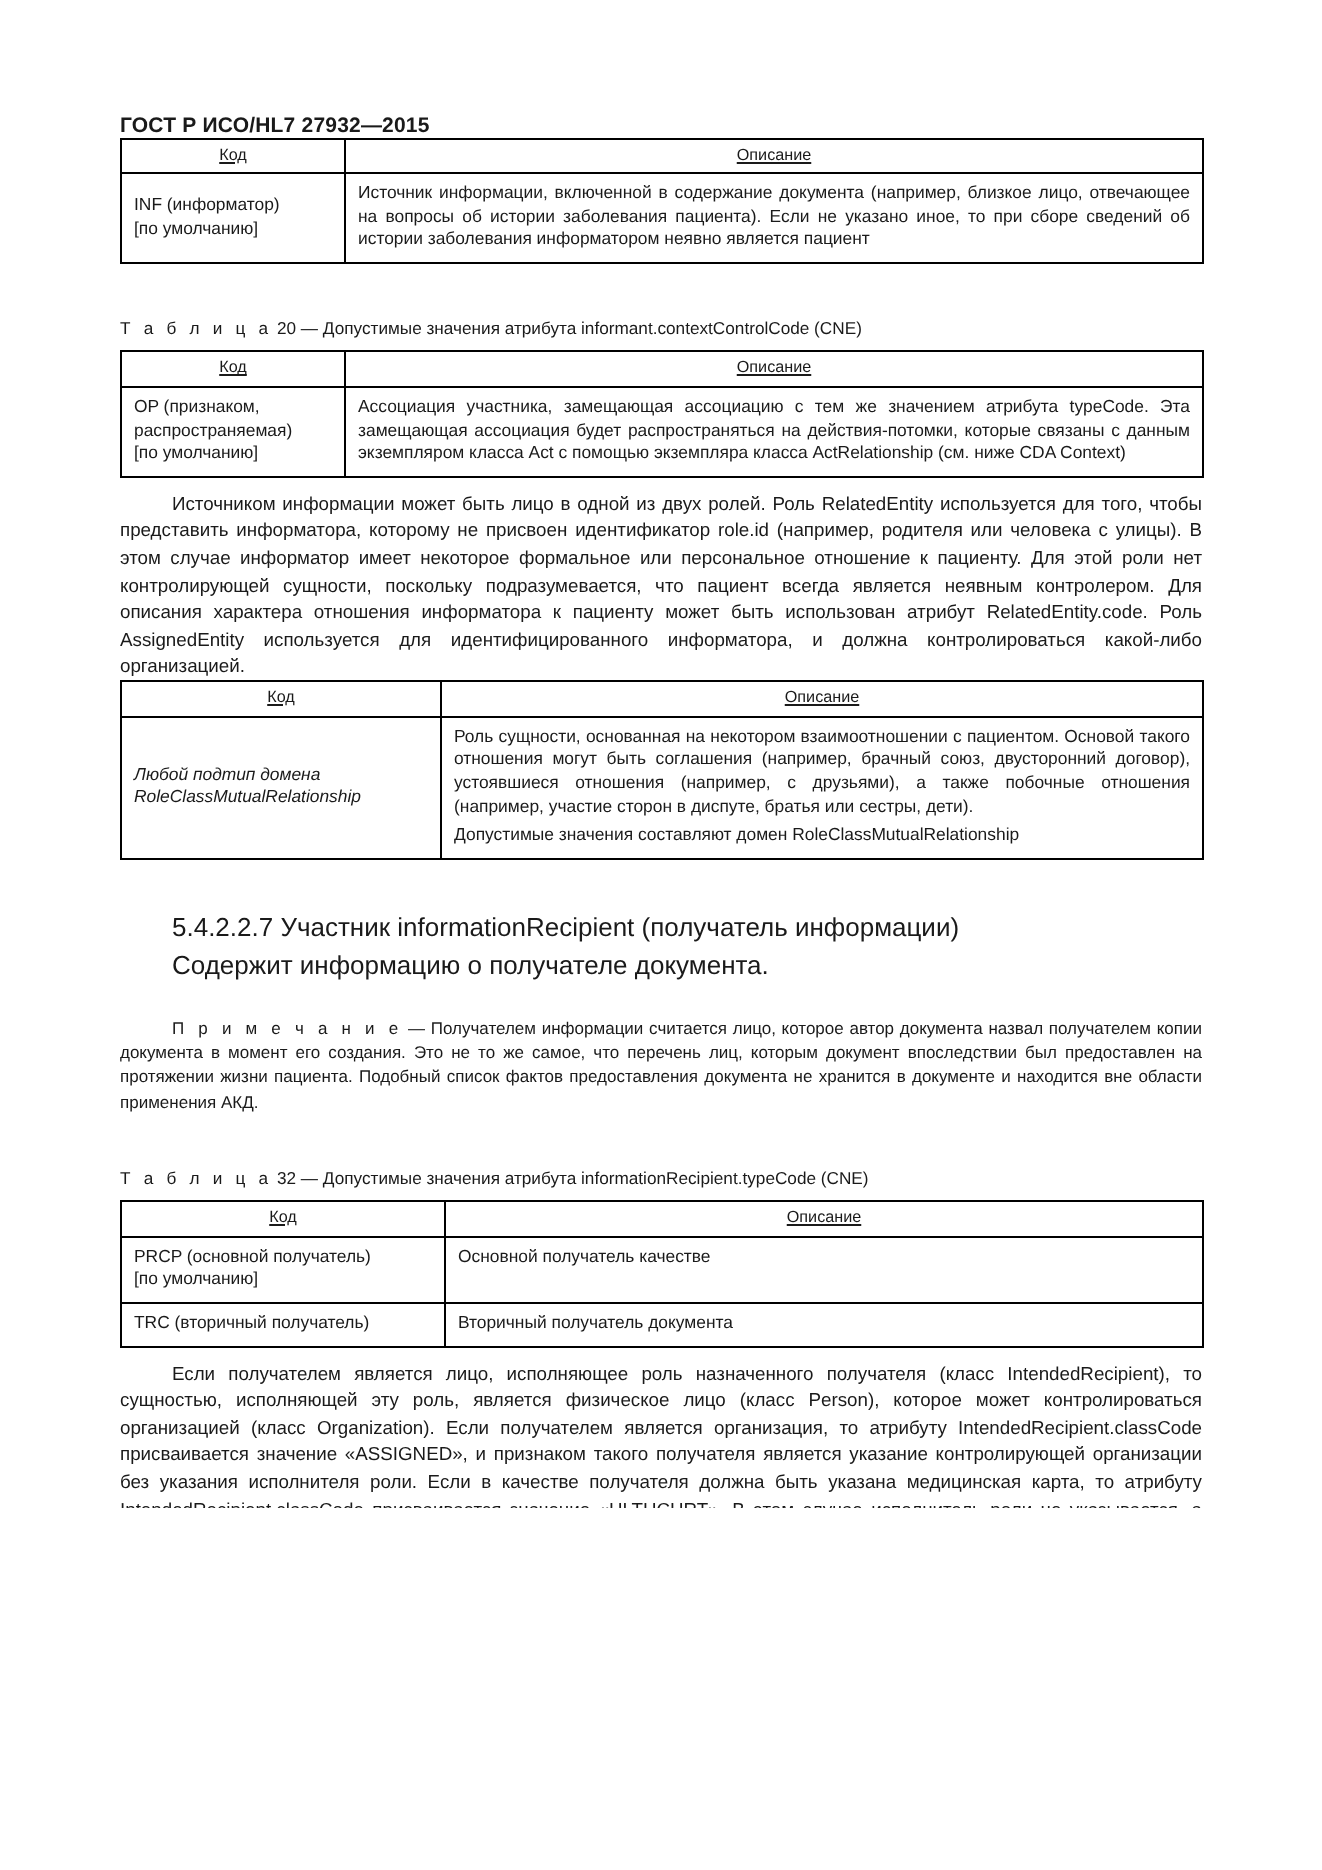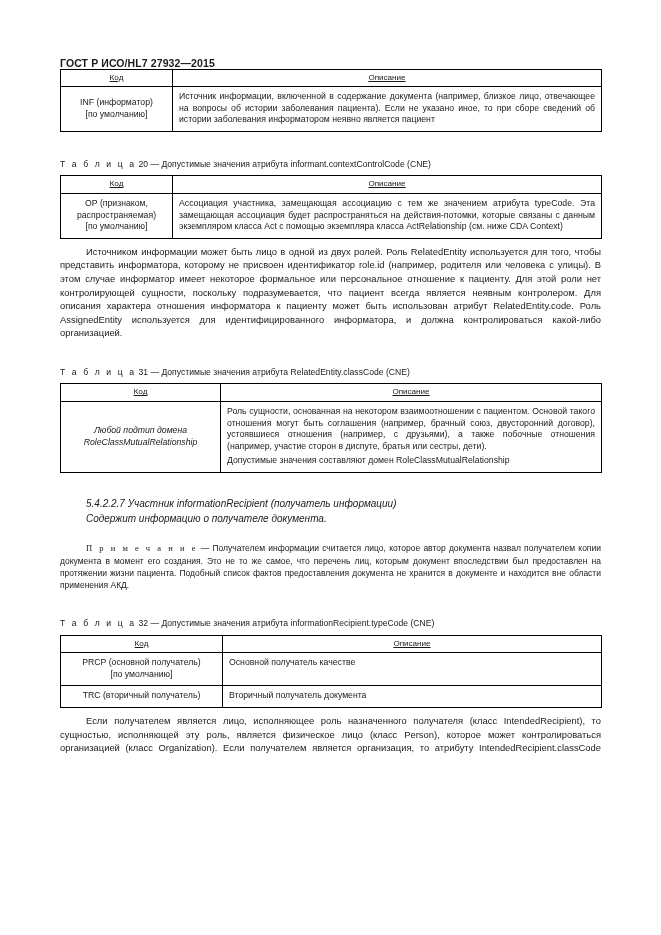--- a/index.html
+++ b/index.html
@@ -65,21 +65,20 @@
     text-align: center;
     font-weight: normal;
     font-size: 8.1px;
     padding-top: 3px;
     padding-bottom: 3px;
     vertical-align: middle;
     text-decoration: underline;
   }
   table.gost td.code-cell {
     vertical-align: middle;
-    text-align: center;
   }
   table.gost td.code-cell.top {
     vertical-align: top;
   }
   td.desc-cell p {
     margin: 0;
     text-align: justify;
   }
   td.desc-cell p + p {
     margin-top: 3px;
@@ -104,40 +103,38 @@
     margin: 0;
     text-indent: 26px;
   }
   .par-block {
     margin-top: 6px;
   }
 
   
   .section-block {
     margin-top: 24px;
-    font-size: 10px;
+    font-size: 13px;
     line-height: 1.47;
-    font-style: italic;
   }
   .section-block .sec-line {
     margin: 0;
     text-indent: 26px;
   }
 
   
   .note-block {
     margin-top: 16px;
     font-size: 8.5px;
     line-height: 1.44;
     text-align: justify;
     text-indent: 26px;
   }
   .note-block .note-word {
     letter-spacing: 2.1px;
-    font-family: Liberation Serif, serif;
   }
 
   
   .page-number {
     position: absolute;
     left: 63px;
     top: 843px;
     font-size: 9.2px;
   }
 </style>
@@ -198,21 +195,20 @@
             <p>Ассоциация участника, замещающая ассоциацию с тем же значением атрибута typeCode. Эта замещающая ассоциация будет распространяться на действия-потомки, которые связаны с данным экземпляром класса Act с помощью экземпляра класса ActRelationship (см. ниже CDA Context)</p>
           </td>
         </tr>
       </tbody>
     </table>
 
     <div class="par-block">
       <p class="body-par">Источником информации может быть лицо в одной из двух ролей. Роль RelatedEntity используется для того, чтобы представить информатора, которому не присвоен идентификатор role.id (например, родителя или человека с улицы). В этом случае информатор имеет некоторое формальное или персональное отношение к пациенту. Для этой роли нет контролирующей сущности, поскольку подразумевается, что пациент всегда является неявным контролером. Для описания характера отношения информатора к пациенту может быть использован атрибут RelatedEntity.code. Роль AssignedEntity используется для идентифицированного информатора, и должна контролироваться какой-либо организацией.</p>
     </div>
 
-    <div class="table-caption"><span class="tbl-word">Т а б л и ц а</span><span> 31 — Допустимые значения атрибута RelatedEntity.classCode (CNE)</span></div>
 
     <table class="gost t31">
       <colgroup>
           <col class="c1">
           <col class="c2">
         </colgroup>
       <thead>
         <tr>
           <th>Код</th>
           <th>Описание</th>

